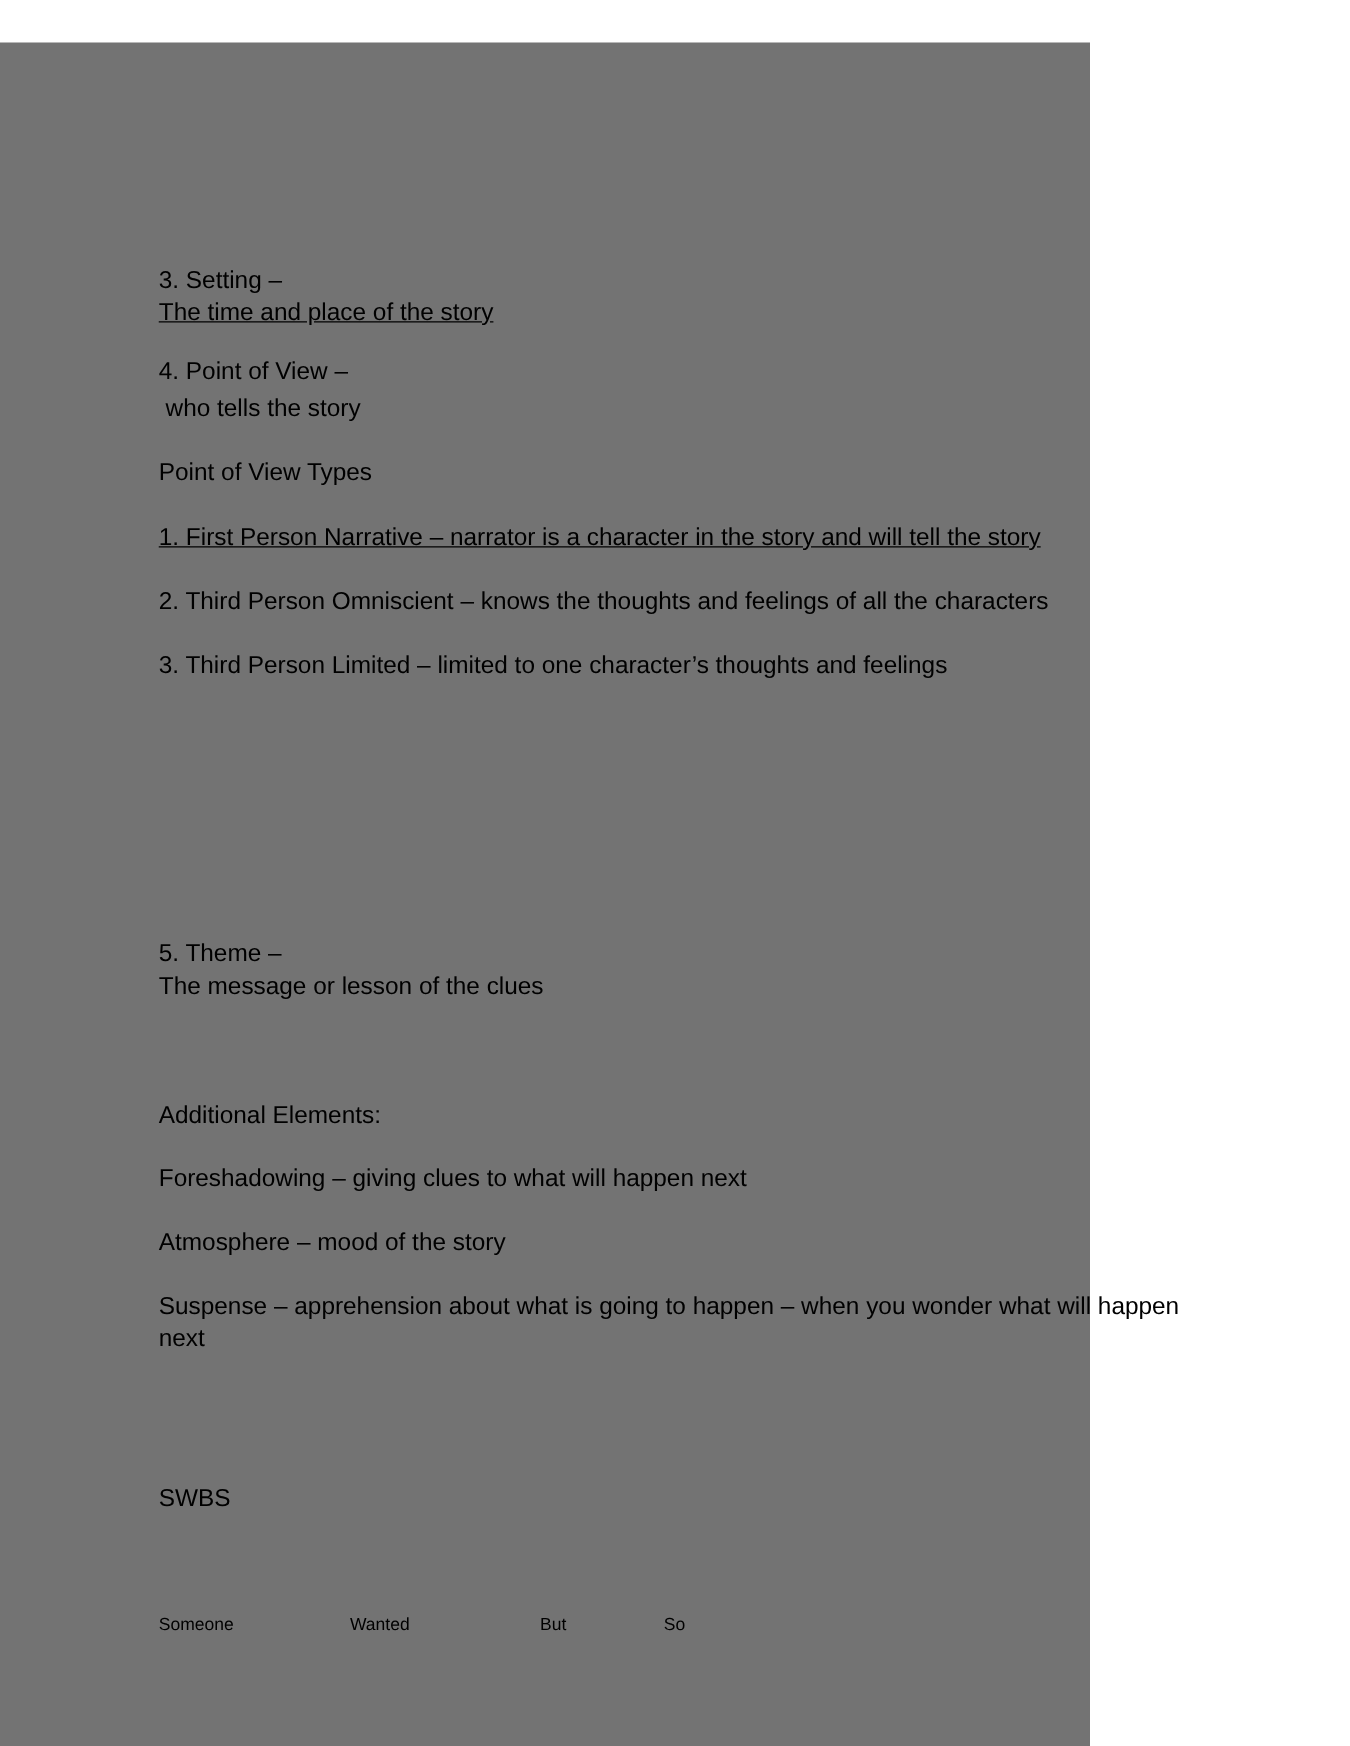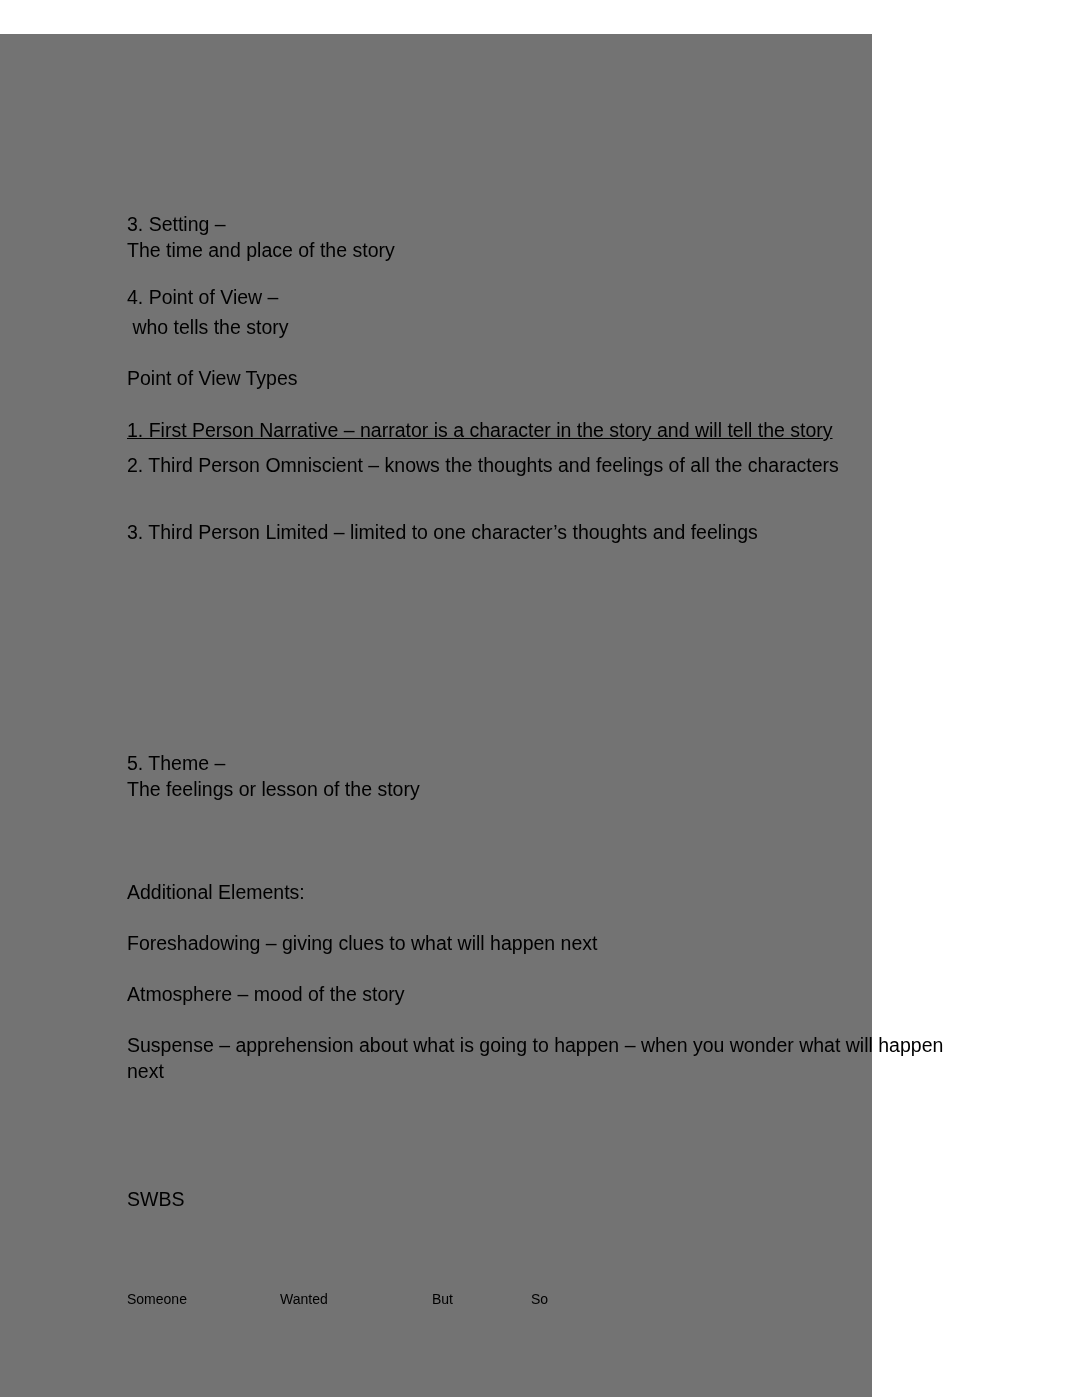--- a/index.html
+++ b/index.html
@@ -44,33 +44,33 @@
       top: 0;
       white-space: nowrap;
     }
   </style>
 </head>
 <body>
 
 <div class="page">
 
   <div class="line" style="top:177px;">3.  Setting –</div>
-  <div class="line" style="top:203px;">The time and place of the story</div>
+  <div class="line" style="top:203px;text-decoration:underline;">The time and place of the story</div>
 
   <div class="line" style="top:250px;">4.  Point of View –</div>
   <div class="line" style="top:280px; white-space:pre;text-align:right;"> who tells the story</div>
 
   <div class="line" style="top:331px;">Point of View Types</div>
 
   <div class="line" style="top:383px;text-decoration:underline;">1.  First Person Narrative – narrator is a character in the story and will tell the story</div>
-  <div class="line" style="top:418px;">2.  Third Person Omniscient – knows the thoughts and feelings of all the characters</div>
+  <div class="line" style="top:434px;">2.  Third Person Omniscient – knows the thoughts and feelings of all the characters</div>
   <div class="line" style="top:485px;">3.  Third Person Limited – limited to one character’s thoughts and feelings</div>
 
   <div class="line" style="top:716px;">5.  Theme –</div>
-  <div class="line" style="top:742px;">The feelings or lesson of the story</div>
+  <div class="line" style="top:742px;">The message or lesson of the clues</div>
 
   <div class="line" style="top:845px;">Additional Elements:</div>
   <div class="line" style="top:947px;">Atmosphere – mood of the story</div>
   <div class="line" style="top:896px;">Foreshadowing – giving clues to what will happen next</div>
   <div class="line" style="top:998px;">Suspense – apprehension about what is going to happen – when you wonder what will happen</div>
   <div class="line" style="top:1024px;">next</div>
 
   <div class="line" style="top:1152px;">SWBS</div>
   <div class="swbs-row">
     <span class="swbs-cell" style="left:0px;">Someone</span>

